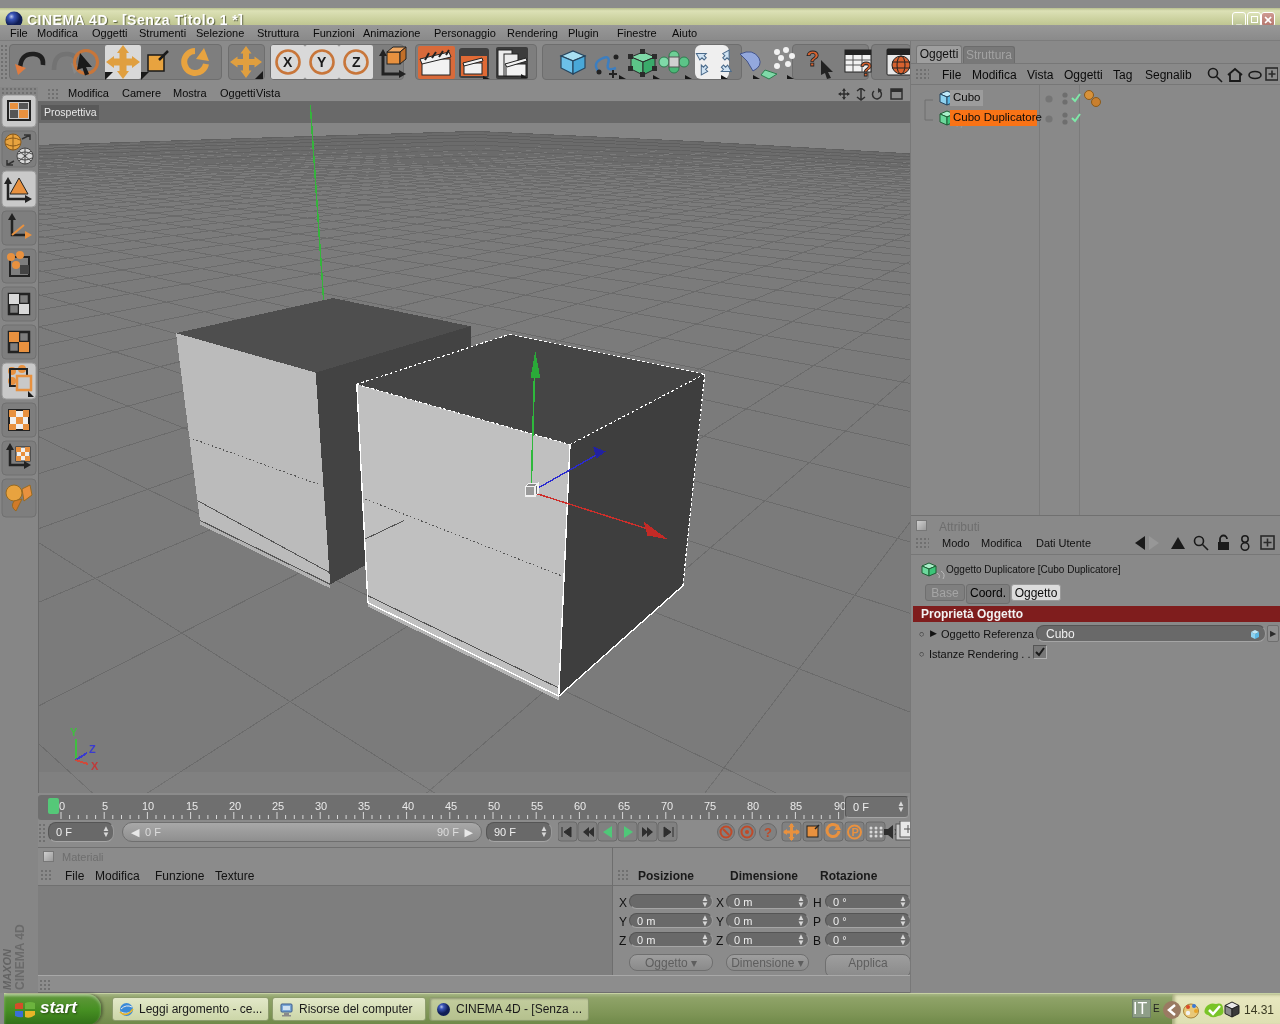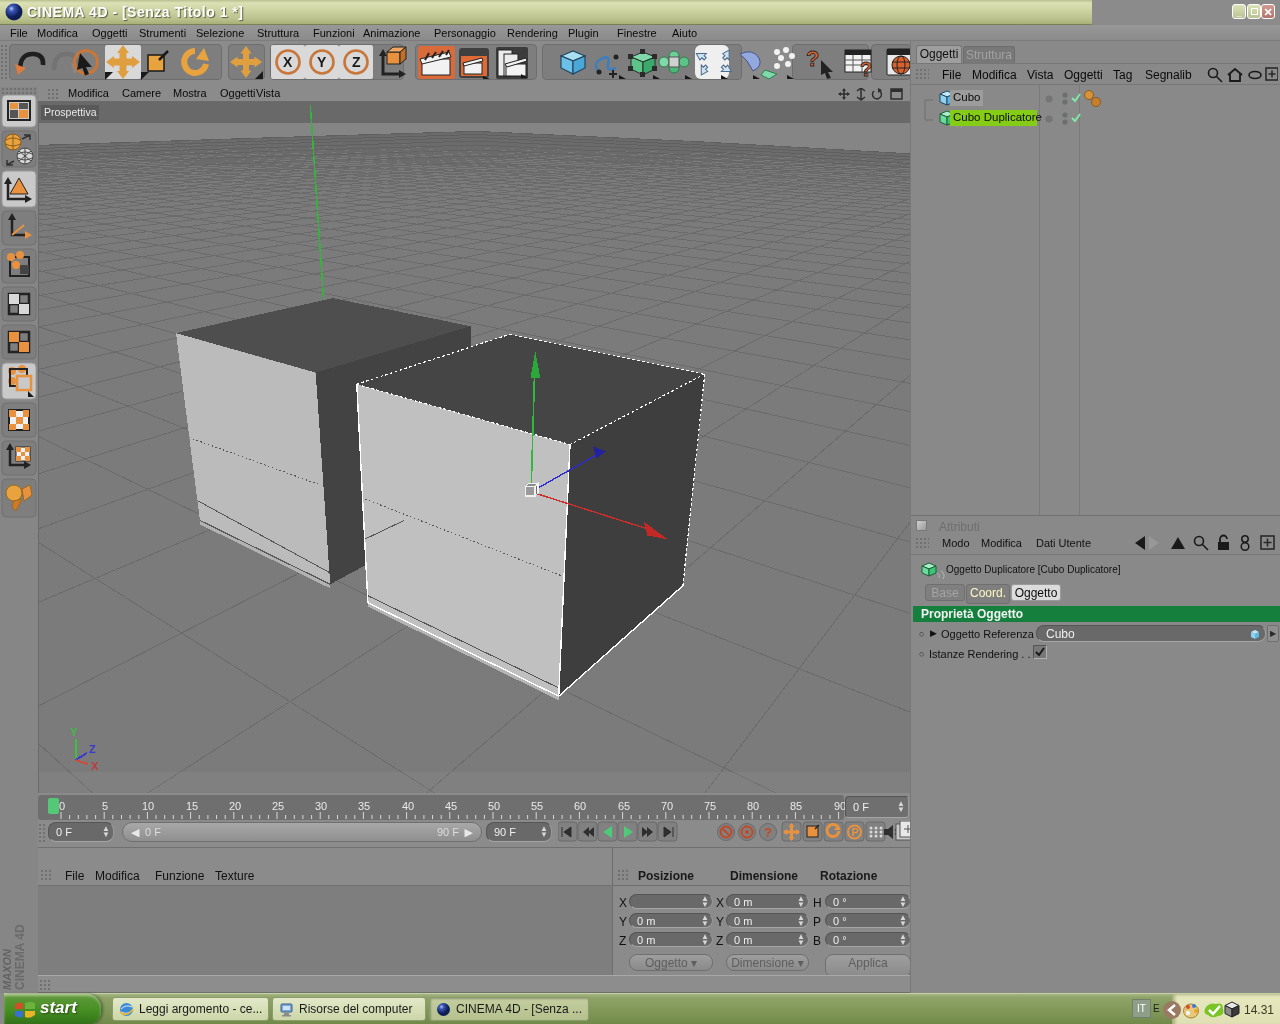--- a/index.html
+++ b/index.html
@@ -1,17 +1,17 @@
 <!DOCTYPE html>
 <html><head><meta charset="utf-8"><title>CINEMA 4D</title><style>
 *{margin:0;padding:0;box-sizing:border-box}
 html,body{width:1280px;height:1024px;overflow:hidden}
 body{font-family:"Liberation Sans",sans-serif;background:#8b8b8b;position:relative;font-size:11px;color:#111}
 .abs{position:absolute}
-#titlebar{left:0;top:0;width:1092px;height:25px;background:linear-gradient(#b8bf8e 0%,#dce1b6 12%,#ccd2a0 45%,#bcc28e 78%,#a8b078 100%);border-bottom:1px solid #7a7f58}
+#titlebar{left:0;top:8px;width:1280px;height:25px;background:linear-gradient(#b8bf8e 0%,#dce1b6 12%,#ccd2a0 45%,#bcc28e 78%,#a8b078 100%);border-bottom:1px solid #7a7f58}
 #titlebar .ttl{position:absolute;left:27px;top:4px;font-size:14px;font-weight:bold;color:#fff;text-shadow:1px 1px 1px #5a5f3e;letter-spacing:.5px}
 .tbtn{position:absolute;top:4px;width:14px;height:15px;border:1px solid #fff;border-radius:3px;font-size:10px;color:#fff;text-align:center;line-height:13px;font-weight:bold}
 #menubar{left:0;top:25px;width:1280px;height:16px;background:linear-gradient(#989898,#8a8a8a);border-bottom:1px solid #7c7c7c}
 #menubar span{position:absolute;top:2px;font-size:11px;color:#0a0a0a}
 #toolbar{left:0;top:41px;width:1280px;height:46px;background:#8b8b8b}
 .tgroup{position:absolute;top:3px;height:36px;background:#7e7e7e;border:1px solid #6e6e6e;border-radius:4px}
 .grip{background-image:radial-gradient(circle at 1px 1px,#707070 1px,transparent 1.2px),radial-gradient(circle at 1px 1px,#c8c8c8 .7px,transparent .9px);background-size:4px 4px}
 #sidebar{left:0;top:87px;width:38px;height:906px;background:#868686}
 #vpmenu{left:38px;top:87px;width:872px;height:14px;background:#8b8b8b}
 #vpmenu span{position:absolute;top:0px;font-size:11px;color:#0a0a0a}
@@ -548,20 +548,24 @@
         </g>
    <g transform="translate(338,0)">
           <rect x="0" y="3" width="16" height="16" fill="#c8c8c8" stroke="#555"></rect>
           <rect x="4" y="0" width="16" height="16" fill="#e8e8e8" stroke="#555"></rect>
           <path d="M8 8 L16 8 M12 4 L12 12" stroke="#555"></path>
         </g>
   </g>
  </svg>
 </div>
 <div id="materiali" class="abs">
+ <div class="phead">
+      <div class="pcheck"></div>
+      <b>Materiali</b>
+    </div>
  <div class="abs grip" style="left:3px;top:22px;width:12px;height:11px"></div>
  <span class="abs" style="left:27px;top:21px;font-size:12px">File</span>
     <span class="abs" style="left:57px;top:21px;font-size:12px">Modifica</span>
     <span class="abs" style="left:117px;top:21px;font-size:12px">Funzione</span>
     <span class="abs" style="left:177px;top:21px;font-size:12px">Texture</span>
  <div class="abs" style="left:0;top:37px;width:574px;height:91px;background:#7e7e7e;border-top:1px solid #707070"></div>
 </div>
 <div id="coordpanel" class="abs">
  <div class="abs grip" style="left:5px;top:22px;width:12px;height:11px"></div>
  <span class="abs" style="left:25px;top:21px;font-size:12px;font-weight:bold;color:#1a1a1a">Posizione</span>
@@ -663,21 +667,21 @@
     <polygon points="35,8 35,16 28,19 28,11" fill="#5cb8e4"></polygon>
    </g>
    <g stroke="#1f5e35" stroke-width="1">
     <polygon points="21,28 28,25 35,28 28,31" fill="#a8eec8"></polygon>
     <polygon points="21,28 21,36 28,39 28,31" fill="#6cd89c"></polygon>
     <polygon points="35,28 35,36 28,39 28,31" fill="#3cc478"></polygon>
    </g>
    <path d="M36 36 Q40 38 38 41 M40 34 Q45 37 42 42" stroke="#9a9a9a" fill="none"></path>
   </svg>
   <div class="abs" style="left:39px;top:5px;width:33px;height:16px;background:#9c9c9c;color:#0a0a0a;font-size:11.5px;padding:1px 0 0 3px;white-space:nowrap">Cubo</div>
-  <div class="abs" style="left:39px;top:25px;width:87px;height:16px;background:#84cc16;color:#0a0a0a;font-size:11.5px;padding:1px 0 0 3px;white-space:nowrap">Cubo Duplicatore</div>
+  <div class="abs" style="left:39px;top:25px;width:87px;height:16px;background:#f97316;color:#0a0a0a;font-size:11.5px;padding:1px 0 0 3px;white-space:nowrap">Cubo Duplicatore</div>
   <svg class="abs" style="left:130px;top:4px" width="240" height="40" viewBox="0 0 240 40">
    <g fill="#757575">
           <circle cx="8" cy="10" r="3.6"></circle>
           <circle cx="8" cy="30" r="3.6"></circle>
         </g>
    <g fill="#6e6e6e">
           <circle cx="24" cy="6" r="2.6"></circle>
           <circle cx="24" cy="13" r="2.6"></circle>
           <circle cx="24" cy="26" r="2.6"></circle>
           <circle cx="24" cy="33" r="2.6"></circle>
@@ -725,23 +729,23 @@
   <svg class="abs" style="left:8px;top:44px" width="32" height="20" viewBox="0 0 32 20">
    <g stroke="#1f5e35" stroke-width="1">
     <polygon points="3,6 10,3 17,6 10,9" fill="#a8eec8"></polygon>
     <polygon points="3,6 3,13 10,16 10,9" fill="#6cd89c"></polygon>
     <polygon points="17,6 17,13 10,16 10,9" fill="#3cc478"></polygon>
    </g>
    <path d="M18 13 Q22 15 20 18 M22 11 Q27 14 24 19" stroke="#b8b8b8" fill="none"></path>
   </svg>
   <span class="abs" style="left:35px;top:48px;font-size:10px">Oggetto Duplicatore [Cubo Duplicatore]</span>
   <div class="abs" style="left:14px;top:68px;width:40px;height:17px;background:#7f7f7f;border:1px solid #6f6f6f;border-radius:3px;color:#a5a5a5;font-size:12px;text-align:center;line-height:16px">Base</div>
-  <div class="abs" style="left:55px;top:68px;width:44px;height:20px;background:#7f7f7f;border:1px solid #6f6f6f;border-radius:3px;color:#fef9c3;font-size:12px;text-align:center;line-height:16px">Coord.</div>
+  <div class="abs" style="left:55px;top:68px;width:44px;height:20px;background:#7f7f7f;border:1px solid #6f6f6f;border-radius:3px;color:#000000;font-size:12px;text-align:center;line-height:16px">Coord.</div>
   <div class="abs" style="left:100px;top:68px;width:50px;height:17px;background:#dcdcdc;border:1px solid #9a9a9a;border-radius:3px;color:#0a0a0a;font-size:12px;text-align:center;line-height:16px">Oggetto</div>
-  <div class="abs" style="left:2px;top:90px;width:368px;height:16px;background:#15803d;color:#f2f2f2;font-weight:bold;font-size:12px;padding:1px 0 0 8px">Proprietà Oggetto</div>
+  <div class="abs" style="left:2px;top:90px;width:368px;height:16px;background:#7f1d1d;color:#f2f2f2;font-weight:bold;font-size:12px;padding:1px 0 0 8px">Proprietà Oggetto</div>
   <span class="abs" style="left:8px;top:113px;color:#2a2a2a;font-size:9px">○</span>
   <span class="abs" style="left:19px;top:112px;color:#111;font-size:9px">▶</span>
   <span class="abs" style="left:30px;top:112px;font-size:11px">Oggetto Referenza</span>
   <div class="fld" style="left:125px;top:109px;width:230px;height:17px">
         <span style="position:absolute;left:9px;top:1px;font-size:12px">Cubo</span>
    <svg style="position:absolute;right:4px;top:3px" width="12" height="11" viewBox="0 0 12 11">
           <polygon points="2,3 6,1 10,3 6,5" fill="#bfe8f8"></polygon>
           <polygon points="2,3 2,8 6,10 6,5" fill="#8ed2f0"></polygon>
           <polygon points="10,3 10,8 6,10 6,5" fill="#5cb8e4"></polygon>
         </svg>
@@ -792,21 +796,21 @@
             <stop offset="0%" stop-color="#b8c4e8"></stop>
             <stop offset="35%" stop-color="#3a55b8"></stop>
             <stop offset="100%" stop-color="#101e55"></stop>
           </radialGradient>
         </defs>
         <circle cx="7.5" cy="7.5" r="6.5" fill="url(#tb4d)"></circle>
       </svg>
   <span style="position:absolute;left:26px;top:4px">CINEMA 4D - [Senza ...</span>
  </div>
  <div class="abs" style="left:1168px;top:0;width:112px;height:31px;background:linear-gradient(#e8e8c0,#dedfb2);border-left:1px solid #a8b080;box-shadow:inset 2px 1px 3px rgba(120,130,80,.5)"></div>
- <div class="abs" style="left:1128px;top:5px;width:19px;height:19px;background:#8e9e88;border:1px solid #70806b;color:#fff;font-size:10px;text-align:center;line-height:18px">IT</div>
+ <div class="abs" style="left:1128px;top:5px;width:19px;height:19px;background:#8e9e88;border:1px solid #70806b;color:#fff;font-size:16px;text-align:left;line-height:18px">IT</div>
  <span class="abs" style="left:1149px;top:9px;font-size:10px;color:#222">E</span>
  <svg class="abs" style="left:1157px;top:5px" width="110" height="22" viewBox="0 0 110 22">
   <circle cx="11" cy="11" r="9" fill="#9a7a62"></circle>
       <path d="M14 6 L8 11 L14 16" stroke="#fff" stroke-width="2.5" fill="none"></path>
   <g>
         <ellipse cx="30" cy="12" rx="7.5" ry="7" fill="#e8c878" stroke="#a8823a"></ellipse>
         <circle cx="27" cy="8" r="2" fill="#d84a2a"></circle>
         <circle cx="33" cy="7" r="2" fill="#3a7ad8"></circle>
         <circle cx="35" cy="12" r="2" fill="#e8a428"></circle>
         <circle cx="27" cy="14" r="2.2" fill="#f2f2f2"></circle>

